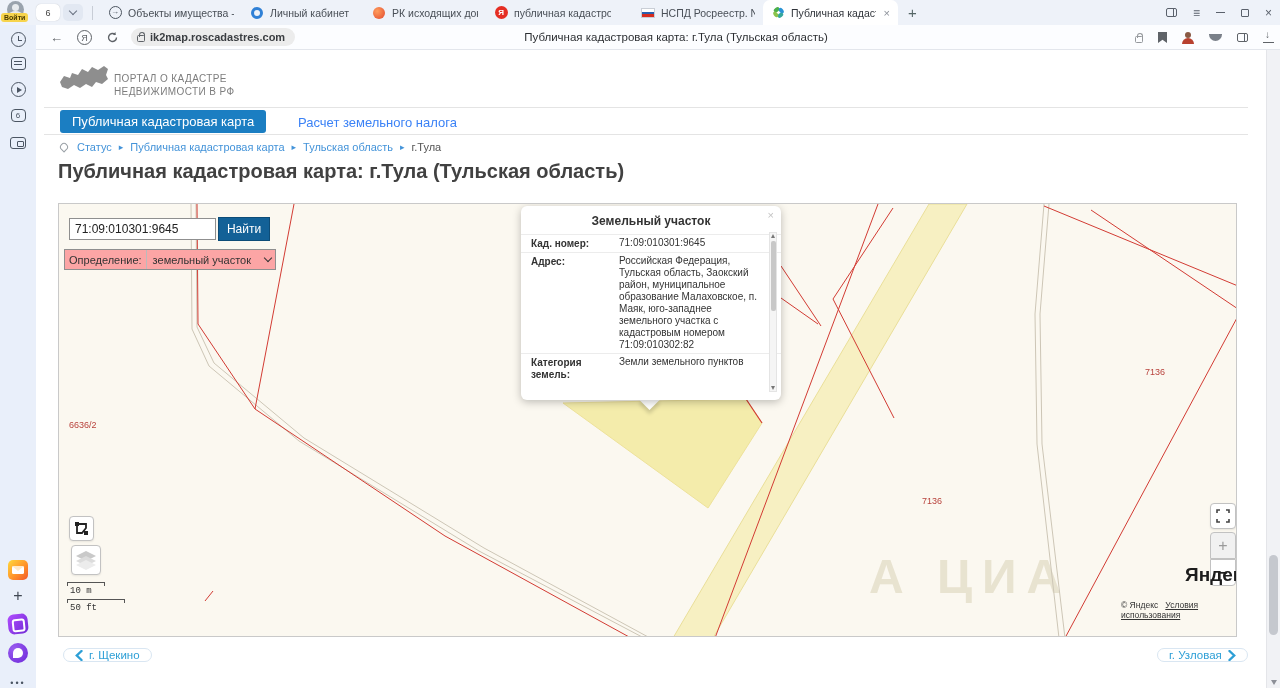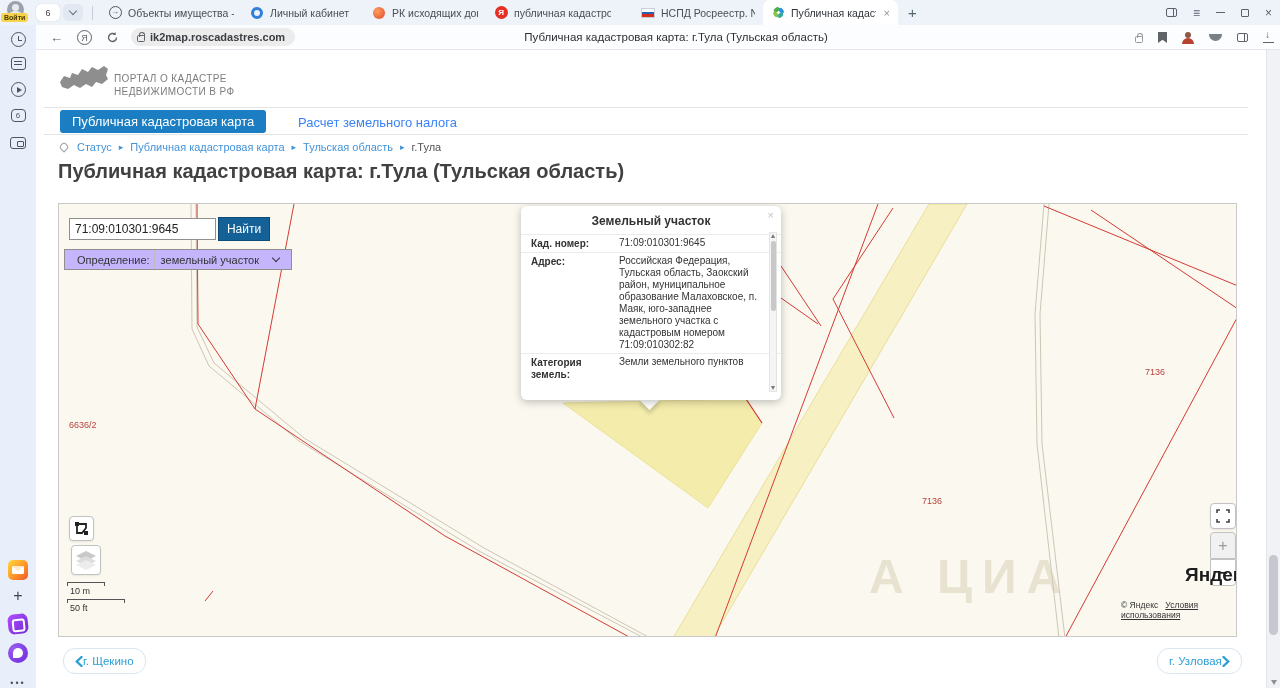--- a/index.html
+++ b/index.html
@@ -96,47 +96,47 @@
   .h1 { position:absolute; left:22px; top:110px; font-size:20px; font-weight:bold; color:#414141; }
 
   
   .map { position:absolute; left:22px; top:153px; width:1179px; height:434px; border:1px solid #c9c9c9; background:#fbf8f0; overflow:hidden; }
   .watermark { position:absolute; left:810px; top:345px; font-size:48px; font-weight:bold; color:rgba(205,194,160,.40); letter-spacing:10px; }
   .mapsvg { position:absolute; left:0; top:0; }
   .maplabel { position:absolute; font-size:9px; color:#b8423c; }
 
   .search-input { position:absolute; left:10px; top:14px; width:147px; height:22px; border:1px solid #8f8f8f; font-size:12px; padding:0 5px; color:#222; background:#fff; }
   .search-btn { position:absolute; left:159px; top:13px; width:52px; height:24px; background:#136197; border:1px solid #0d4c77; color:#fff; font-size:12px; }
-  .filter-row { position:absolute; left:5px; top:45px; height:21px; background:#c4b5fd; border:1px solid #8f8f8f; display:flex; align-items:center; padding:0 12px; gap:4px; font-size:11px; color:#333; }
+  .filter-row { position:absolute; left:5px; top:45px; height:21px; background:#fca5a5; border:1px solid #8f8f8f; display:flex; align-items:center; padding:0 4px; gap:4px; font-size:11px; color:#333; }
   .filter-sel { border-left:1px solid #bbb; padding-left:6px; display:flex; align-items:center; gap:14px; height:100%; }
   .filter-sel .chev-d { border-color:#333; }
 
   .popup { position:absolute; left:462px; top:2px; width:260px; height:194px; background:#fff; border-radius:6px; box-shadow:0 2px 8px rgba(0,0,0,.25); overflow:hidden; z-index:5; }
   .popup-tail { position:absolute; left:583px; top:188px; width:15px; height:15px; background:#fff; transform:rotate(45deg); box-shadow:3px 3px 4px rgba(0,0,0,.15); z-index:4; }
   .popup-title { text-align:center; font-size:12px; font-weight:bold; color:#333; padding-top:8px; padding-bottom:6px; }
   .popup-close { position:absolute; right:7px; top:3px; color:#c4c4c4; font-size:11px; }
   .prow { display:flex; border-top:1px solid #ececec; padding:2px 16px 2px 10px; }
   .prow .pl { width:88px; flex:none; font-size:10px; font-weight:bold; color:#333; line-height:12px; padding-top:1px; }
   .prow .pv { flex:1; font-size:10px; color:#333; line-height:12px; }
   .pscroll2 { position:absolute; right:4px; top:26px; width:8px; height:160px; background:#f5f5f5; border:1px solid #e4e4e4; }
   .pscroll2 .thumb { position:absolute; left:0.5px; top:8px; width:5px; height:70px; background:#c8c8c8; border-radius:2px; }
   .tri-u { position:absolute; left:1px; top:1px; border-left:2.5px solid transparent; border-right:2.5px solid transparent; border-bottom:4px solid #777; }
   .tri-dn { position:absolute; left:1px; bottom:1px; border-left:2.5px solid transparent; border-right:2.5px solid transparent; border-top:4px solid #777; }
 
   .mapbtn { position:absolute; background:#fff; border:1px solid #c2c2c2; border-radius:4px; display:flex; align-items:center; justify-content:center; box-shadow:0 1px 2px rgba(0,0,0,.08); }
   .zoombtn { position:absolute; left:1151px; width:26px; height:27px; border:1px solid #c2c2c2; display:flex; align-items:center; justify-content:center; font-size:16px; }
-  .scale { position:absolute; left:8px; top:378px; font-size:9px; color:#333; }
+  .scale { position:absolute; left:8px; top:378px; font-size:9px; color:#333;font-family:Liberation Mono, monospace; }
   .scale .l1 { width:38px; border-top:1px solid #555; border-left:1px solid #555; border-right:1px solid #555; height:4px; }
   .scale .l2 { width:58px; border-top:1px solid #555; border-left:1px solid #555; border-right:1px solid #555; height:4px; margin-top:2px; }
   .scale .t { padding:0 0 1px 3px; }
   .ylogo { position:absolute; left:1126px; top:360px; font-size:19px; font-weight:bold; color:#1d1d1d; }
   .attrib { position:absolute; left:1062px; top:396px; font-size:8.5px; color:#333; }
   .attrib a { color:#333; }
 
-  .bnav { position:absolute; top:598px; height:26px; border:1px solid #d9e6f2; border-radius:12px; background:#fff; display:flex; align-items:center; gap:0; padding:0 11px; font-size:11.5px; color:#2d9fd6; }
+  .bnav { position:absolute; top:598px; height:14px; border:1px solid #d9e6f2; border-radius:12px; background:#fff; display:flex; align-items:center; gap:6px; padding:0 11px; font-size:11.5px; color:#2d9fd6; }
 </style>
 </head>
 <body>
 
 <div class="tabbar">
   <div class="profile">
     <div class="avatar"></div>
     <div class="login-badge">Войти</div>
   </div>
   <div class="tabcount">6</div>

